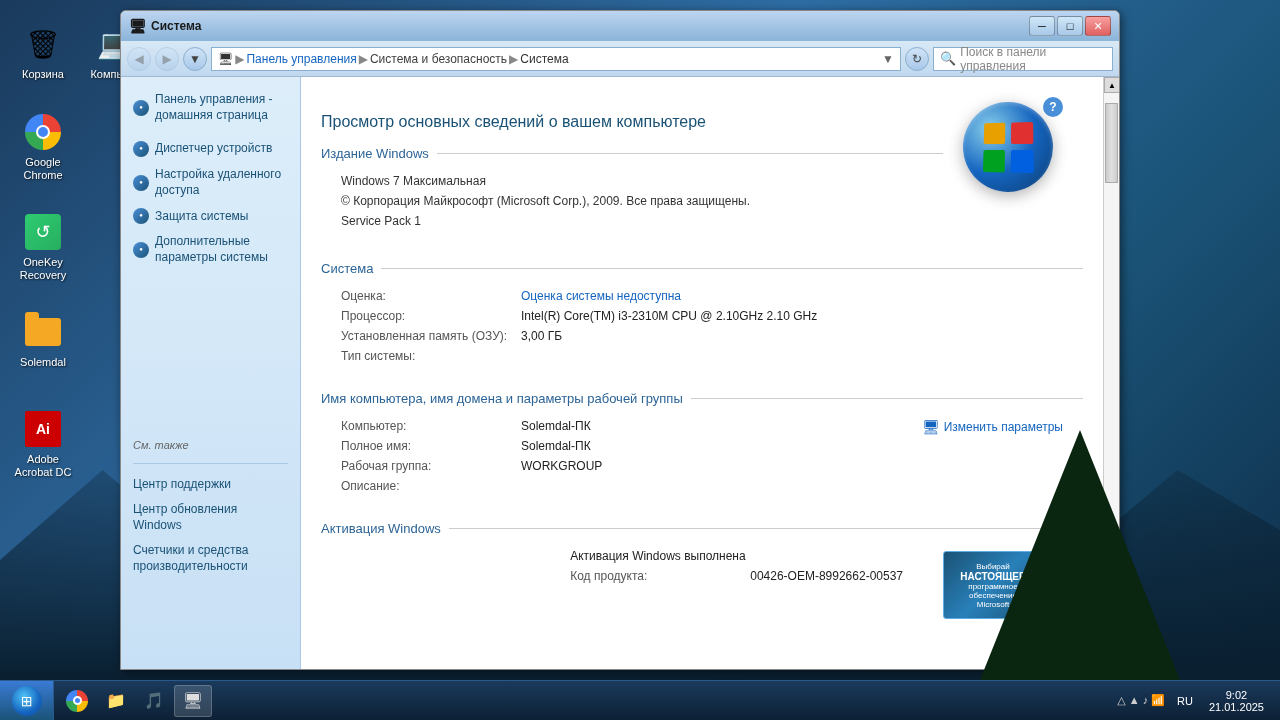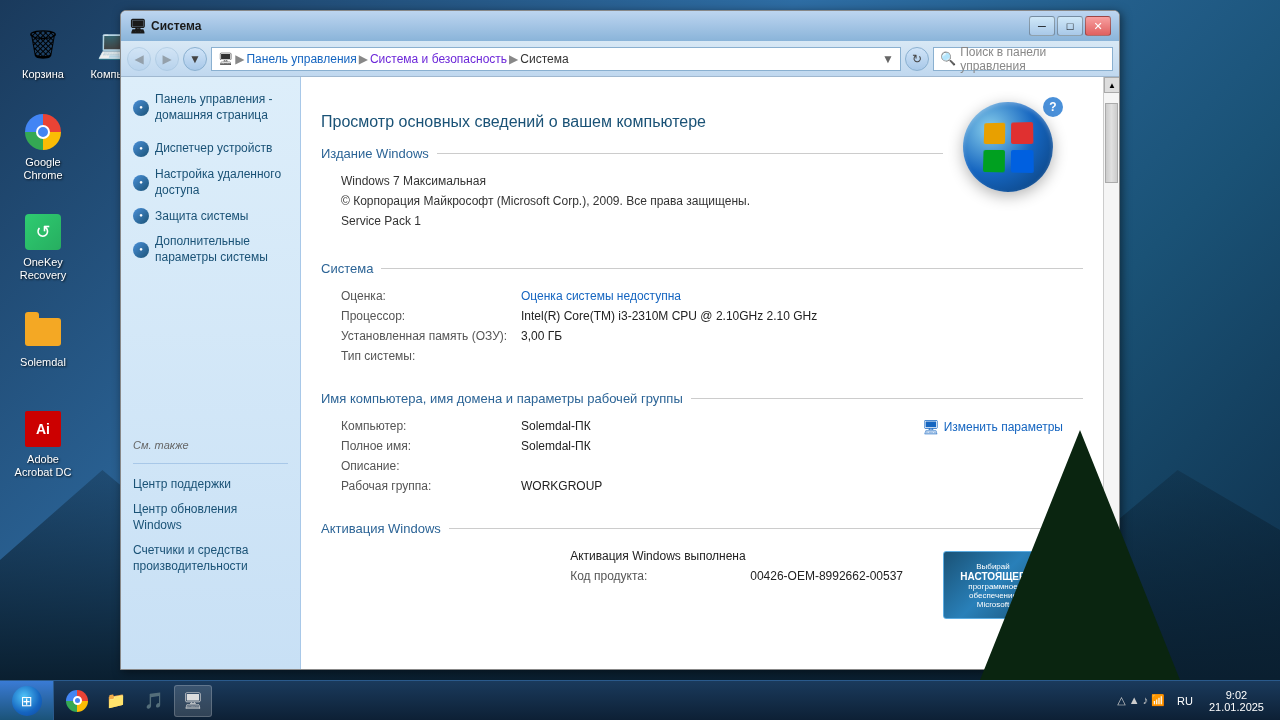--- a/index.html
+++ b/index.html
@@ -657,21 +657,21 @@
     <div class="address-bar">
       <div class="nav-btn disabled">◀</div>
       <div class="nav-btn disabled">▶</div>
       <div class="nav-btn">▼</div>
 
       <div class="address-breadcrumb">
         <span>🖥</span>
         <span class="breadcrumb-sep">▶</span>
         <span style="color:#1565c0;cursor:pointer">Панель управления</span>
         <span class="breadcrumb-sep">▶</span>
-        <span style="color:#6d28d9;cursor:pointer">Система и безопасность</span>
+        <span style="color:#404040;cursor:pointer">Система и безопасность</span>
         <span class="breadcrumb-sep">▶</span>
         <span style="color:#333;">Система</span>
         <span style="flex:1"></span>
         <span style="color:#666;">▼</span>
       </div>
 
       <div class="nav-btn">↻</div>
 
       <div class="search-box">
         <span class="search-icon-small">🔍</span>
@@ -790,26 +790,26 @@
           <div style="flex:1;">
             <div class="info-row">
               <span class="info-label">Компьютер:</span>
               <span class="info-value">Solemdal-ПК</span>
             </div>
             <div class="info-row">
               <span class="info-label">Полное имя:</span>
               <span class="info-value">Solemdal-ПК</span>
             </div>
             <div class="info-row">
+              <span class="info-label">Рабочая группа:</span>
+              <span class="info-value">WORKGROUP</span>
+            </div>
+            <div class="info-row">
               <span class="info-label">Описание:</span>
               <span class="info-value"></span>
-            </div>
-            <div class="info-row">
-              <span class="info-label">Рабочая группа:</span>
-              <span class="info-value">WORKGROUP</span>
             </div>
           </div>
           <div style="padding: 3px 20px 0 0; text-align:center;">
             <div class="change-btn">
               <span style="font-size:14px;">🖥</span>
               <span>Изменить параметры</span>
             </div>
           </div>
         </div>
 

